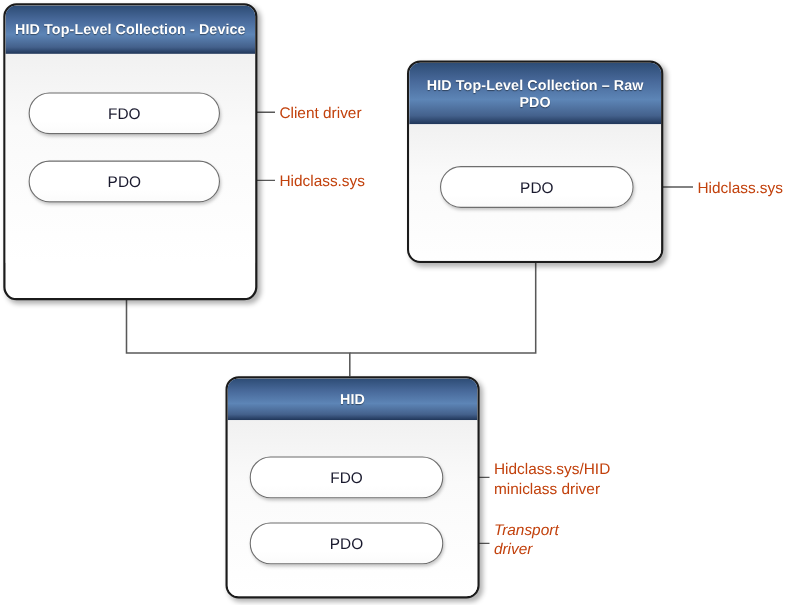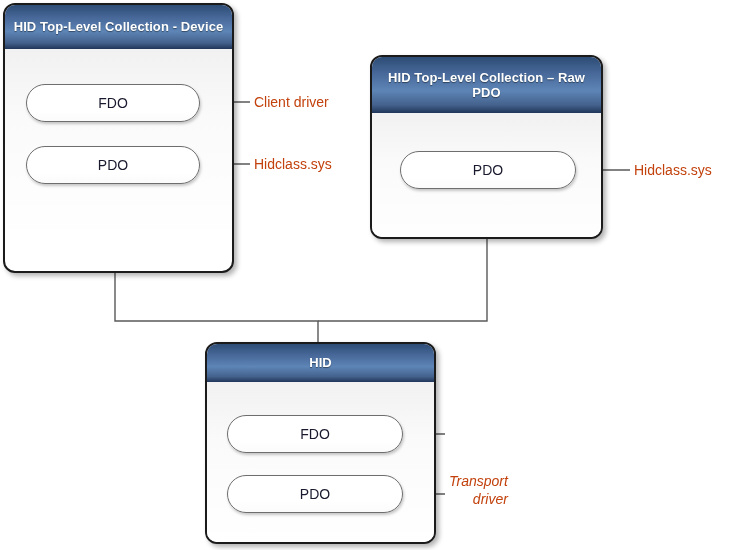--- a/index.html
+++ b/index.html
@@ -111,21 +111,21 @@
   .callout {
     position: absolute;
     z-index: 4;
     color: #c2410c;
     line-height: 1.30;
     white-space: pre-line;
   }
 
   
   .t-13 { font-size: 13px; }
-  .t-14 { font-size: 14px; text-align: right; }
+  .t-14 { font-size: 14px; }
 </style>
 </head>
 <body>
 
 <div id="diagram">
 
   <svg id="connectors" viewBox="0 0 738 550" width="738" height="550" xmlns="http://www.w3.org/2000/svg">
     <g fill="none" stroke="#595959" stroke-width="1.4">
 
       <path d="M115,240 L115,321 L318,321 L318,342"></path>
@@ -158,16 +158,18 @@
   <div class="node" style="left:205px; top:342px; width:231px; height:202px;">
     <div class="node-header t-13" style="height:38px;">HID</div>
     <div class="node-body" style="height:160px;"></div>
   </div>
   <div class="pill t-14" style="left:227px; top:415px; width:176px; height:38px;">FDO</div>
   <div class="pill t-14" style="left:227px; top:475px; width:176px; height:38px;">PDO</div>
 
   <div class="callout t-14" style="left:254px; top:93px;">Client driver</div>
   <div class="callout t-14" style="left:254px; top:155px;">Hidclass.sys</div>
   <div class="callout t-14" style="left:634px; top:161px;">Hidclass.sys</div>
+  <div class="callout t-14" style="left:449px; top:417px;">Hidclass.sys/HID
+miniclass driver</div>
   <div class="callout t-14" style="left:449px; top:472px;font-style:italic;">Transport
 driver</div>
 
 </div>
 
 </body></html>

